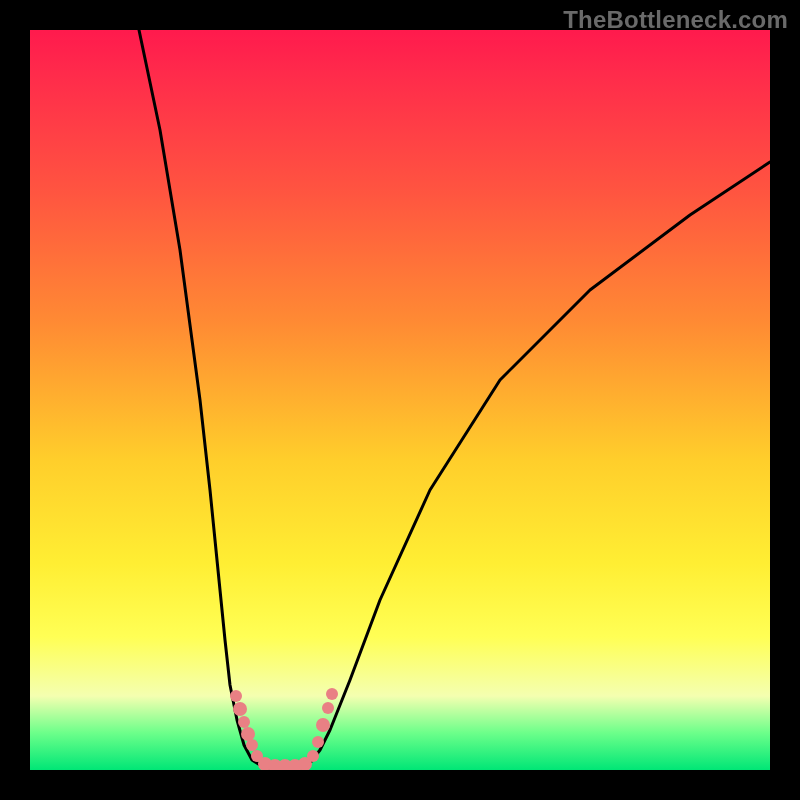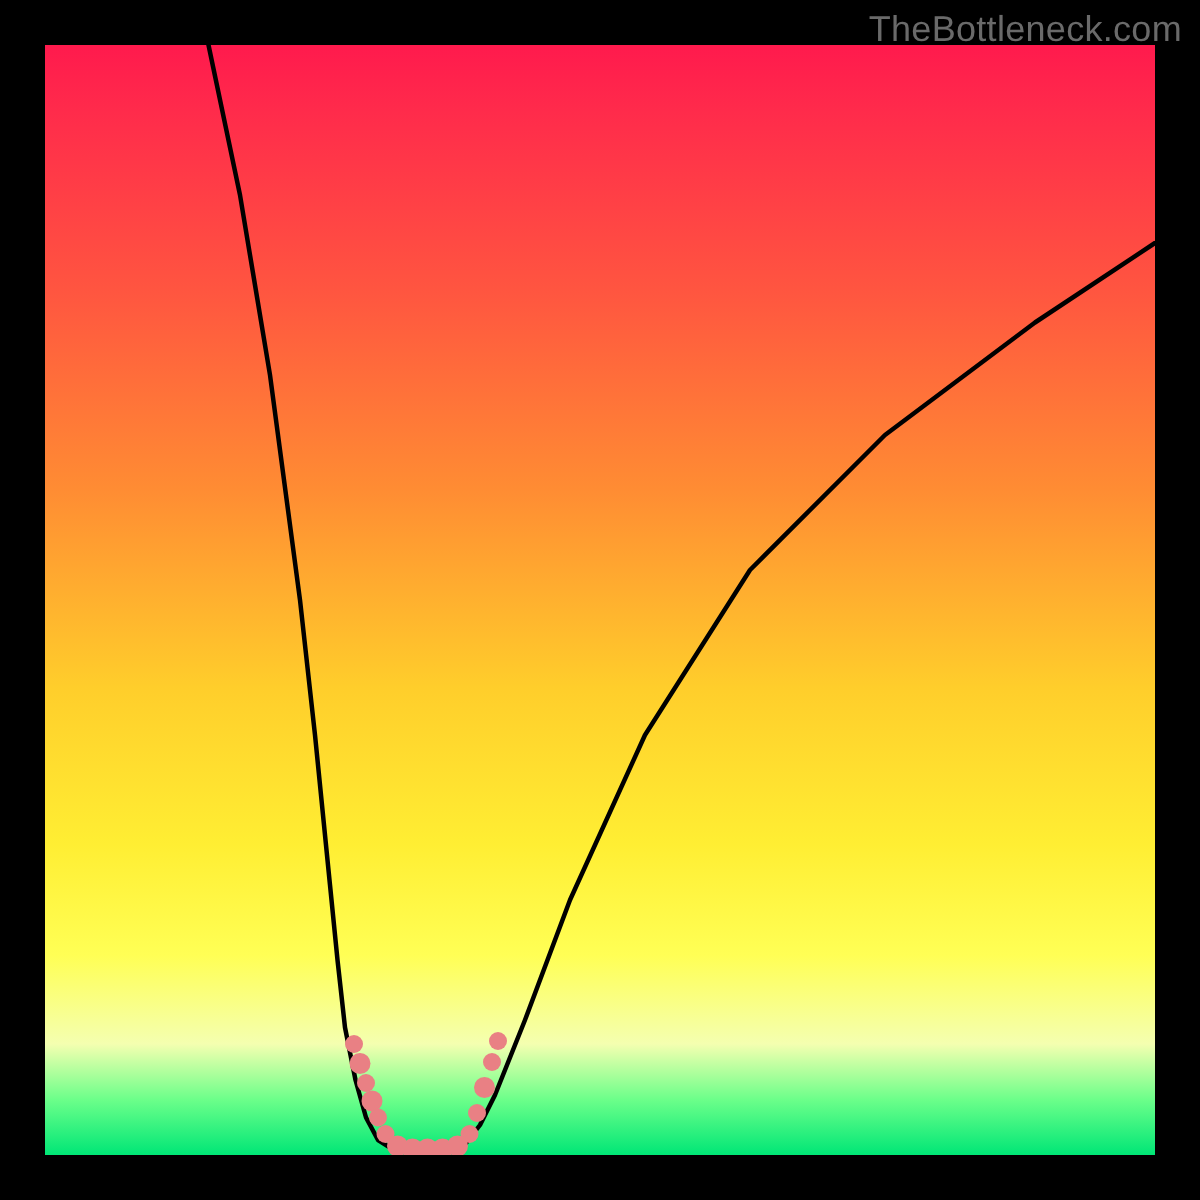--- a/index.html
+++ b/index.html
@@ -38,21 +38,21 @@
       #6cff8a 95%,
       #00e676 100%
     );
   }
   .watermark {
     position: absolute;
     top: 6px;
     right: 12px;
     color: #6a6a6a;
     font-size: 24px;
-    font-weight: 400;
+    font-weight: 700;
     letter-spacing: 0.2px;
     user-select: none;
   }
   svg.curve {
     position: absolute;
     left: 0;
     top: 0;
     width: 740px;
     height: 740px;
   }

